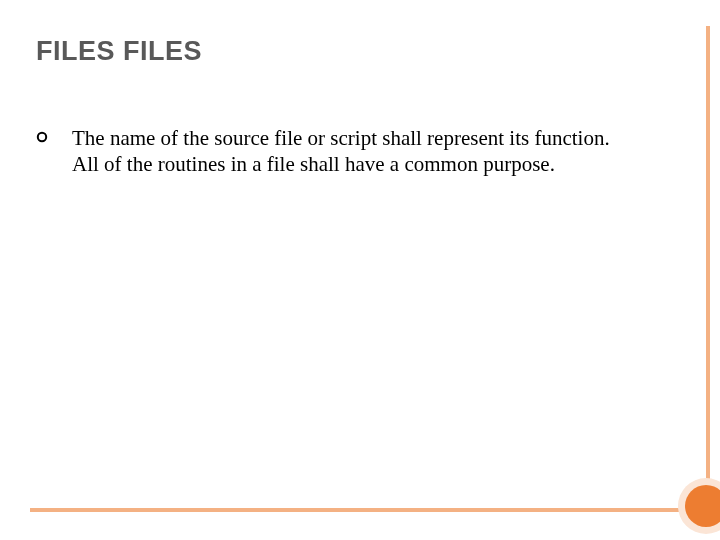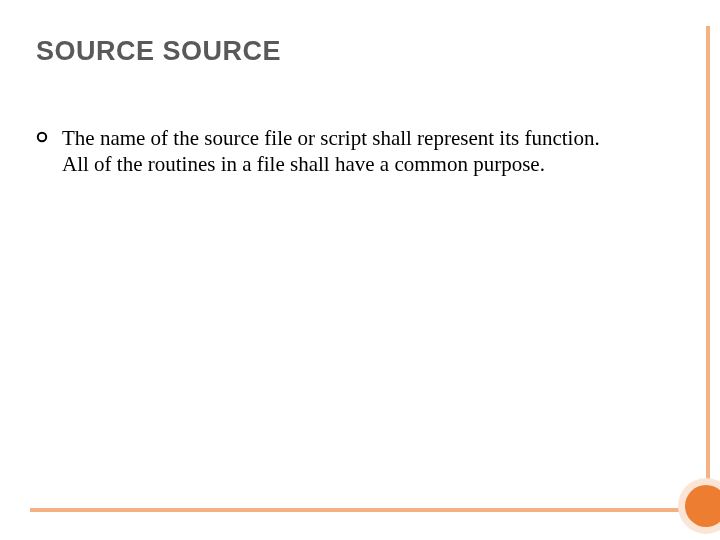--- a/index.html
+++ b/index.html
@@ -21,21 +21,21 @@
       font-family: Arial, Helvetica, sans-serif;
       font-size: 27px;
       font-weight: bold;
       color: #595959;
       letter-spacing: 0.5px;
       margin-bottom: 58px;
     }
     .bullet-row {
       display: flex;
       align-items: flex-start;
-      gap: 14px;
+      gap: 24px;
       padding-left: 0;
     }
     .bullet-icon {
       flex-shrink: 0;
       width: 12px;
       height: 12px;
       margin-top: 6px;
     }
     .bullet-icon svg { display: block; }
     .bullet-text {
@@ -81,21 +81,21 @@
       height: 42px;
       border-radius: 50%;
       background: #ed7d31;
     }
   </style>
 </head>
 <body>
 
 <div class="slide">
 
-  <h1 class="title">SOURCE SOURCE</h1>
+  <h1 class="title">FILES FILES</h1>
 
   <div class="bullet-row">
     <span class="bullet-icon">
       <svg viewBox="0 0 12 12" width="12" height="12">
         <circle cx="6" cy="6" r="4.2" fill="none" stroke="#000" stroke-width="2"></circle>
       </svg>
     </span>
     <span class="bullet-text">The name of the source file or script shall represent its function. All of the routines in a file shall have a common purpose.</span>
   </div>
 

